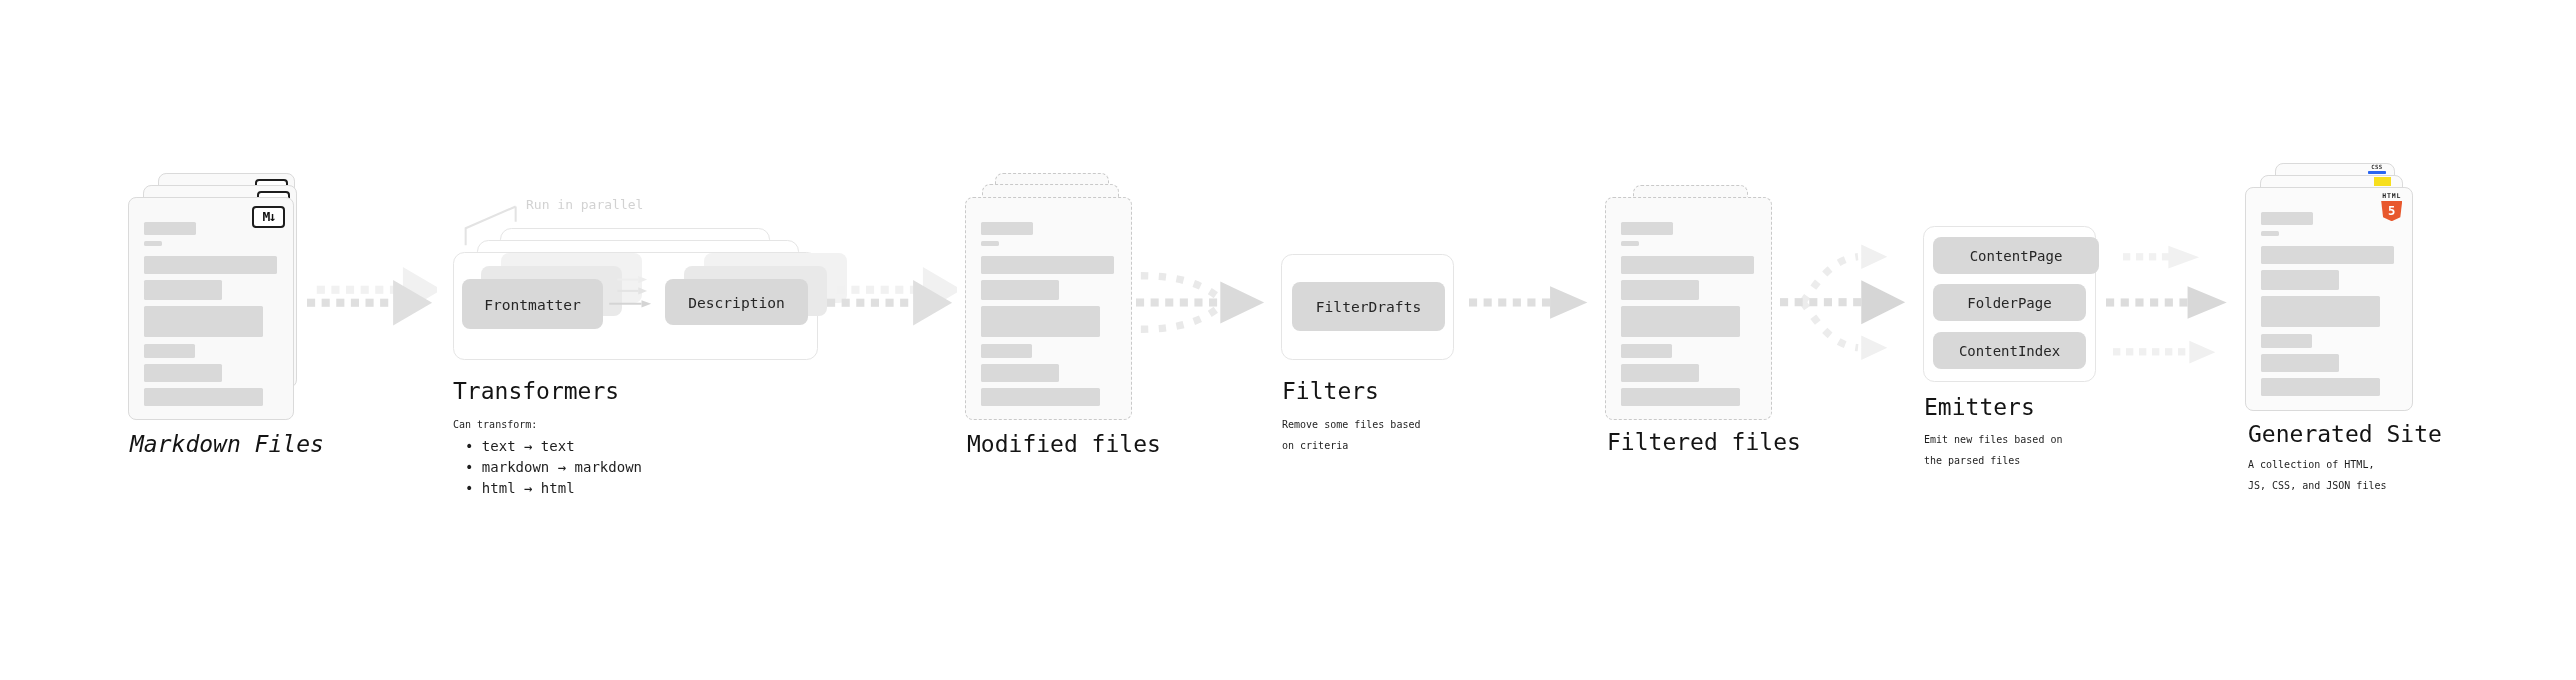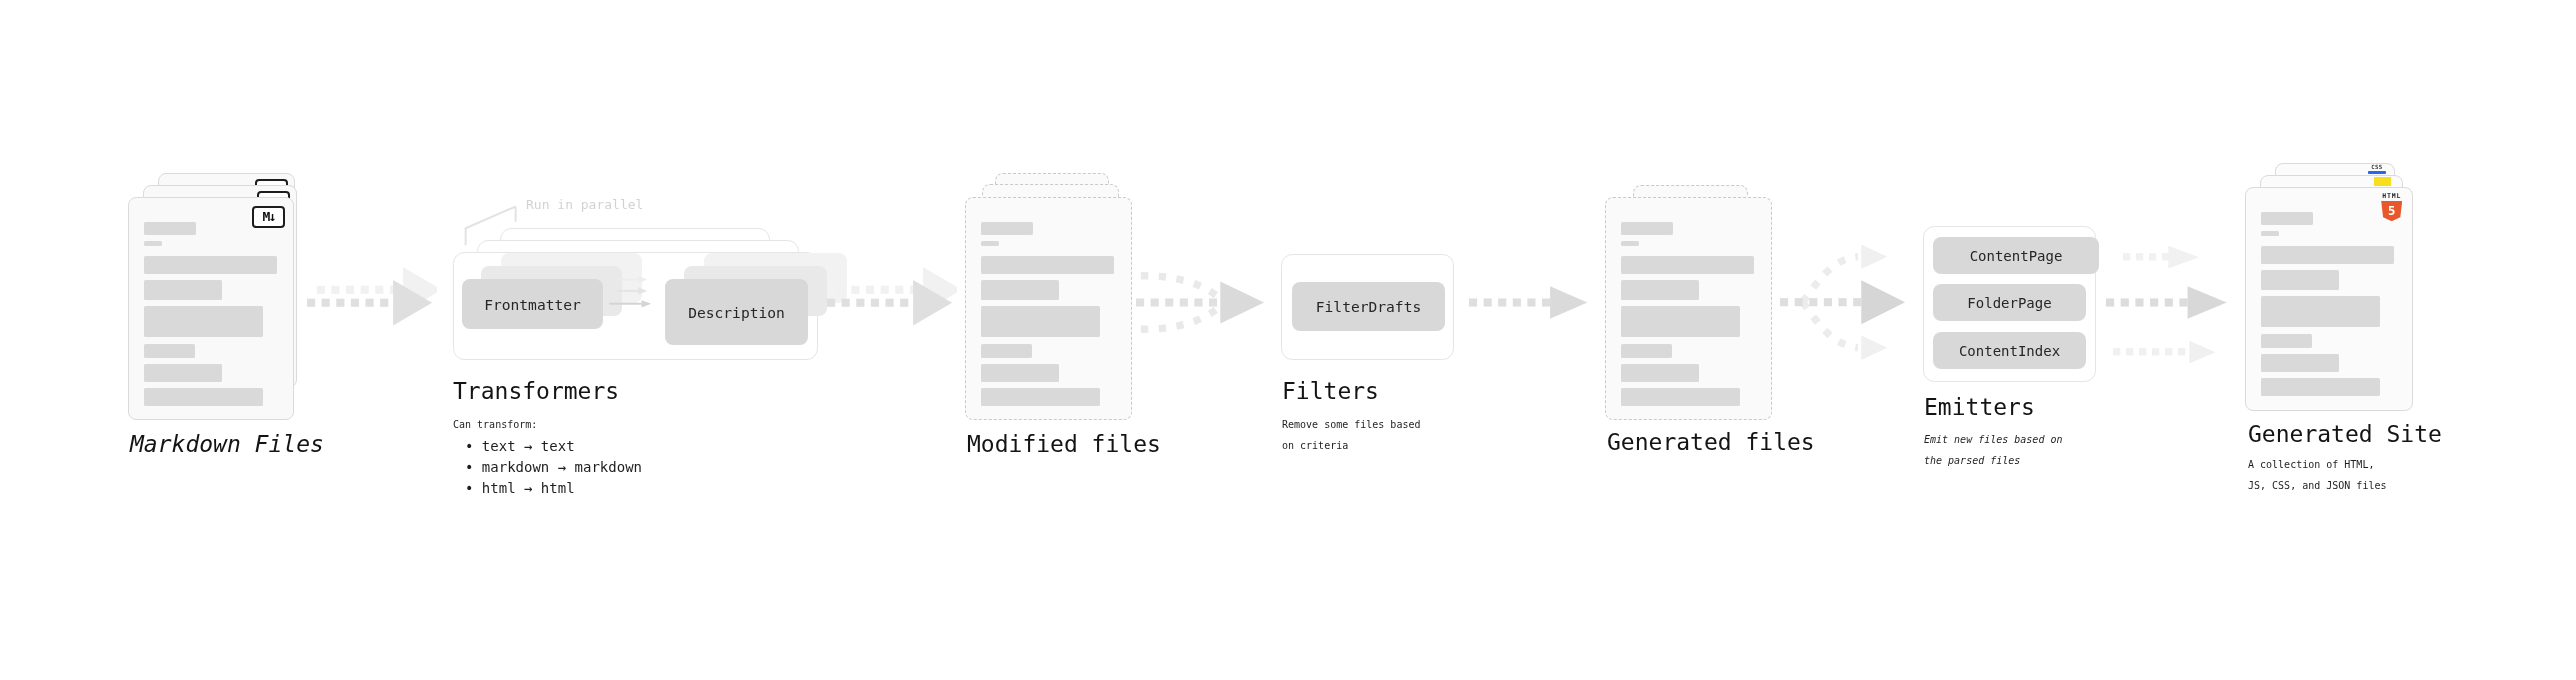--- a/index.html
+++ b/index.html
@@ -114,21 +114,21 @@
   <svg class="abs" style="left:606px;top:273px;" width="50" height="39" viewBox="0 0 62 48">
     <line x1="14" y1="8" x2="40" y2="8" stroke="#ededed" stroke-width="2.5"></line>
       <polygon points="40,3.5 40,12.5 51,8" fill="#ededed"></polygon>
     <line x1="14" y1="22" x2="40" y2="22" stroke="#e4e4e4" stroke-width="2.5"></line>
       <polygon points="40,17.5 40,26.5 51,22" fill="#e4e4e4"></polygon>
     <line x1="4" y1="38" x2="44" y2="38" stroke="#d4d4d4" stroke-width="2.5"></line>
       <polygon points="44,33.5 44,42.5 56,38" fill="#d4d4d4"></polygon>
   </svg>
 
   <div class="pill" style="left:462px;top:279px;width:141px;height:50px;">Frontmatter</div>
-  <div class="pill" style="left:665px;top:279px;width:143px;height:66px;">Description</div>
+  <div class="pill" style="left:665px;top:279px;width:143px;height:46px;">Description</div>
 
   <div class="stage-title" style="left:453px;top:379px;">Transformers</div>
   <div class="stage-sub" style="left:453px;top:414px;">Can transform:</div>
   <div class="bullets" style="left:465px;top:436px;">
     <div>• text → text</div>
     <div>• markdown → markdown</div>
     <div>• html → html</div>
   </div>
 
   <svg class="abs" style="left:827px;top:257px;" width="130" height="72" viewBox="0 0 160 88">
@@ -208,21 +208,21 @@
       <div class="bar b1"></div>
       <div class="bar b2"></div>
       <div class="bar b3"></div>
       <div class="bar b4"></div>
       <div class="bar b5"></div>
       <div class="bar b6"></div>
       <div class="bar b7"></div>
       <div class="bar b8"></div>
     </div>
   </div>
-  <div class="stage-title" style="left:1607px;top:430px;">Generated files</div>
+  <div class="stage-title" style="left:1607px;top:430px;">Filtered files</div>
 
   <svg class="abs" style="left:1780px;top:241px;" width="130" height="124" viewBox="0 0 160 152">
     <path d="M 28 75 C 50 44 66 22 96 19" stroke="#ececec" stroke-width="9" stroke-dasharray="9 13" fill="none"></path>
     <path d="M 28 75 C 50 106 66 128 96 131" stroke="#ececec" stroke-width="9" stroke-dasharray="9 13" fill="none"></path>
     <g fill="#dedede">
       <rect x="0" y="70" width="10" height="10"></rect>
         <rect x="18" y="70" width="10" height="10"></rect>
         <rect x="36" y="70" width="10" height="10"></rect>
       <rect x="54" y="70" width="10" height="10"></rect>
         <rect x="72" y="70" width="10" height="10"></rect>
@@ -231,21 +231,21 @@
     <polygon points="100,48 100,102 154,75" fill="#d6d6d6"></polygon>
     <polygon points="100,4 100,34 132,19" fill="#f0f0f0"></polygon>
     <polygon points="100,116 100,146 132,131" fill="#f0f0f0"></polygon>
   </svg>
 
   <div class="container-box" style="left:1923px;top:226px;width:173px;height:156px;"></div>
   <div class="pill small" style="left:1933px;top:237px;width:166px;height:37px;">ContentPage</div>
   <div class="pill small" style="left:1933px;top:284px;width:153px;height:37px;">FolderPage</div>
   <div class="pill small" style="left:1933px;top:332px;width:153px;height:37px;">ContentIndex</div>
   <div class="stage-title" style="left:1924px;top:395px;">Emitters</div>
-  <div class="stage-sub" style="left:1924px;top:429px;font-style:italic;">
+  <div class="stage-sub" style="left:1924px;top:429px;">
     <div>Emit new files based on</div>
     <div>the parsed files</div>
   </div>
 
   <svg class="abs" style="left:2123px;top:245px;" width="81" height="24.4" viewBox="0 0 100 30">
     <g fill="#f1f1f1">
       <rect x="0" y="10" width="9" height="9"></rect>
         <rect x="16" y="10" width="9" height="9"></rect>
         <rect x="32" y="10" width="9" height="9"></rect>
         <rect x="48" y="10" width="9" height="9"></rect>

